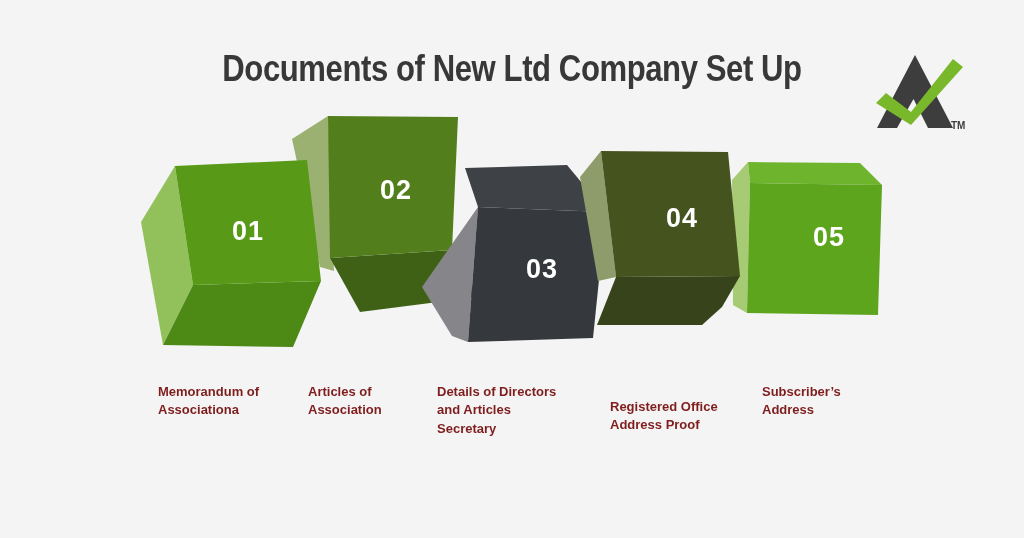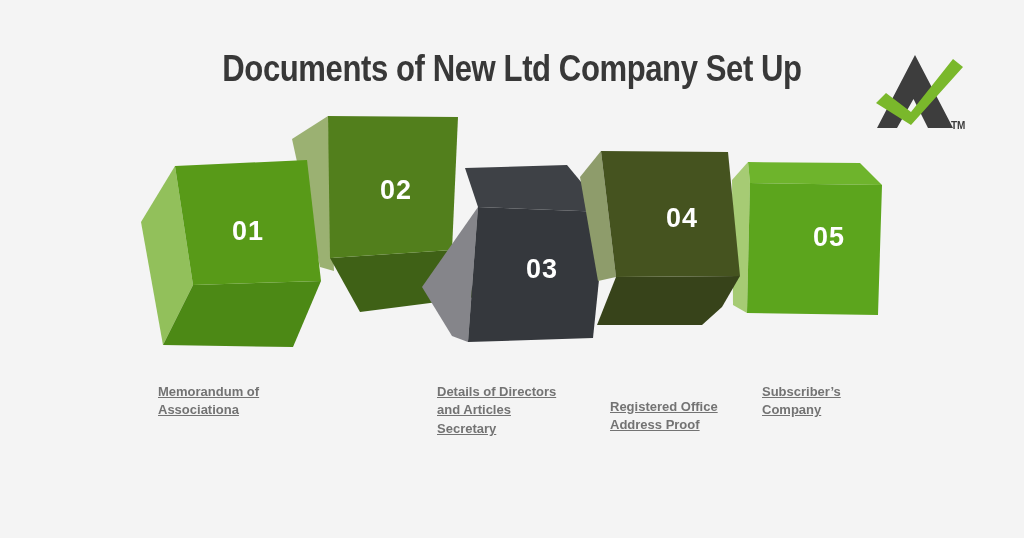--- a/index.html
+++ b/index.html
@@ -48,23 +48,22 @@
     font-family: "Liberation Sans", sans-serif;
     font-size: 10px;
     font-weight: 700;
   }
   .cube-label {
     position: absolute;
     width: 150px;
     font-size: 13px;
     font-weight: 700;
     line-height: 1.42;
-    color: #737373;
+    color: #7f1d1d;
     white-space: pre-line;
-    text-decoration: underline;
   }
   .label-1 { left: 158px; top: 383px; }
   .label-2 { left: 308px; top: 383px; }
   .label-3 { left: 437px; top: 383px; }
   .label-4 { left: 610px; top: 398px; }
   .label-5 { left: 762px; top: 383px; }
 </style>
 </head>
 <body>
 
@@ -112,21 +111,23 @@
       <polygon points="601,151 580,177 598,281 616,277" fill="#8e9c6b"></polygon>
       <polygon points="616,277 740,276 722,307 702,325 597,325" fill="#37431a"></polygon>
       <polygon points="601,151 728,152 740,276 616,277" fill="#45531f"></polygon>
       <text class="cube-number" x="682" y="227" text-anchor="middle">04</text>
     </g>
 
   </svg>
 
   <div class="cube-label label-1">Memorandum of
 Associationa</div>
+  <div class="cube-label label-2">Articles of
+Association</div>
   <div class="cube-label label-3">Details of Directors
 and Articles
 Secretary</div>
   <div class="cube-label label-4">Registered Office
 Address Proof</div>
   <div class="cube-label label-5">Subscriber’s
-Company</div>
+Address</div>
 
 </div>
 
 </body></html>

